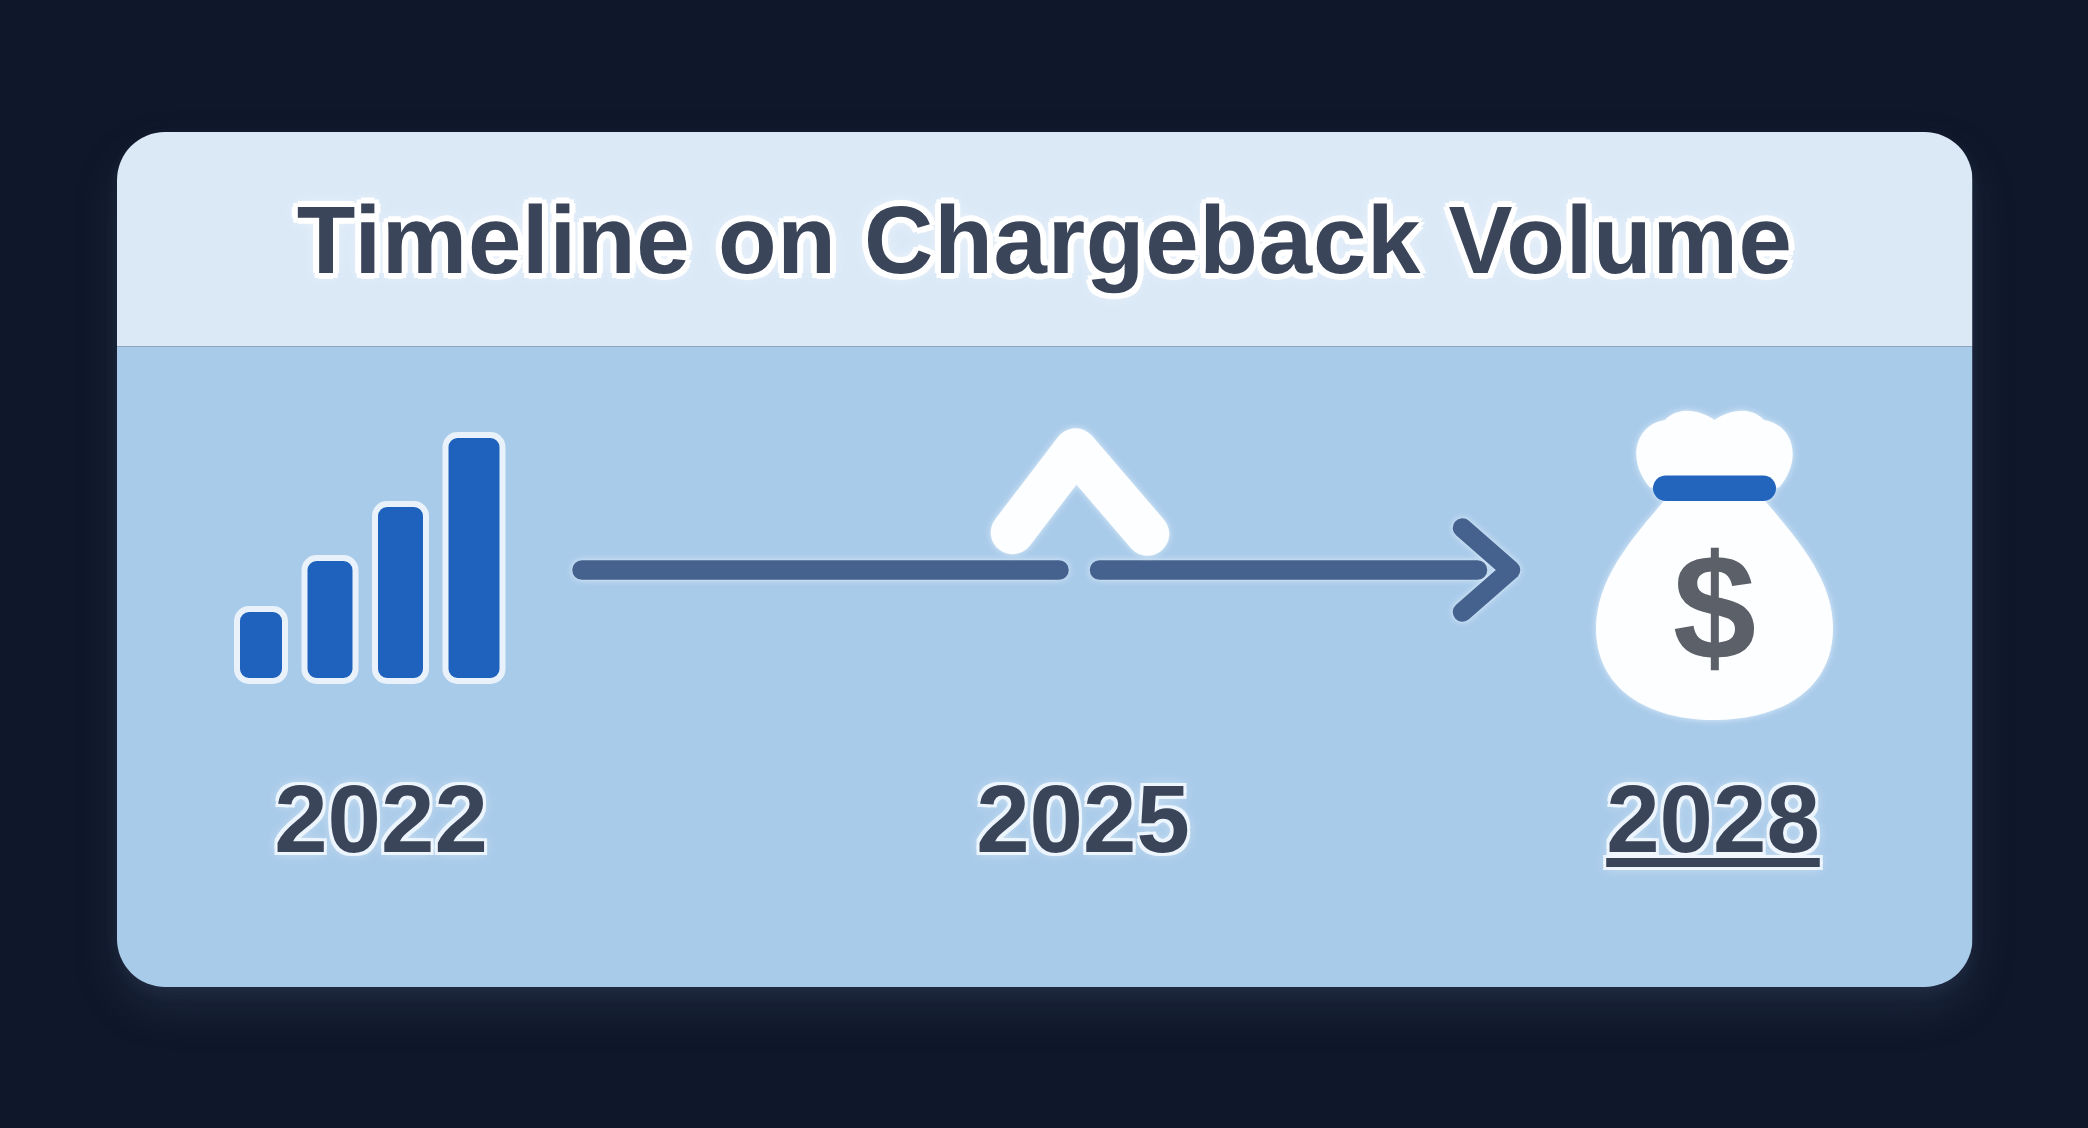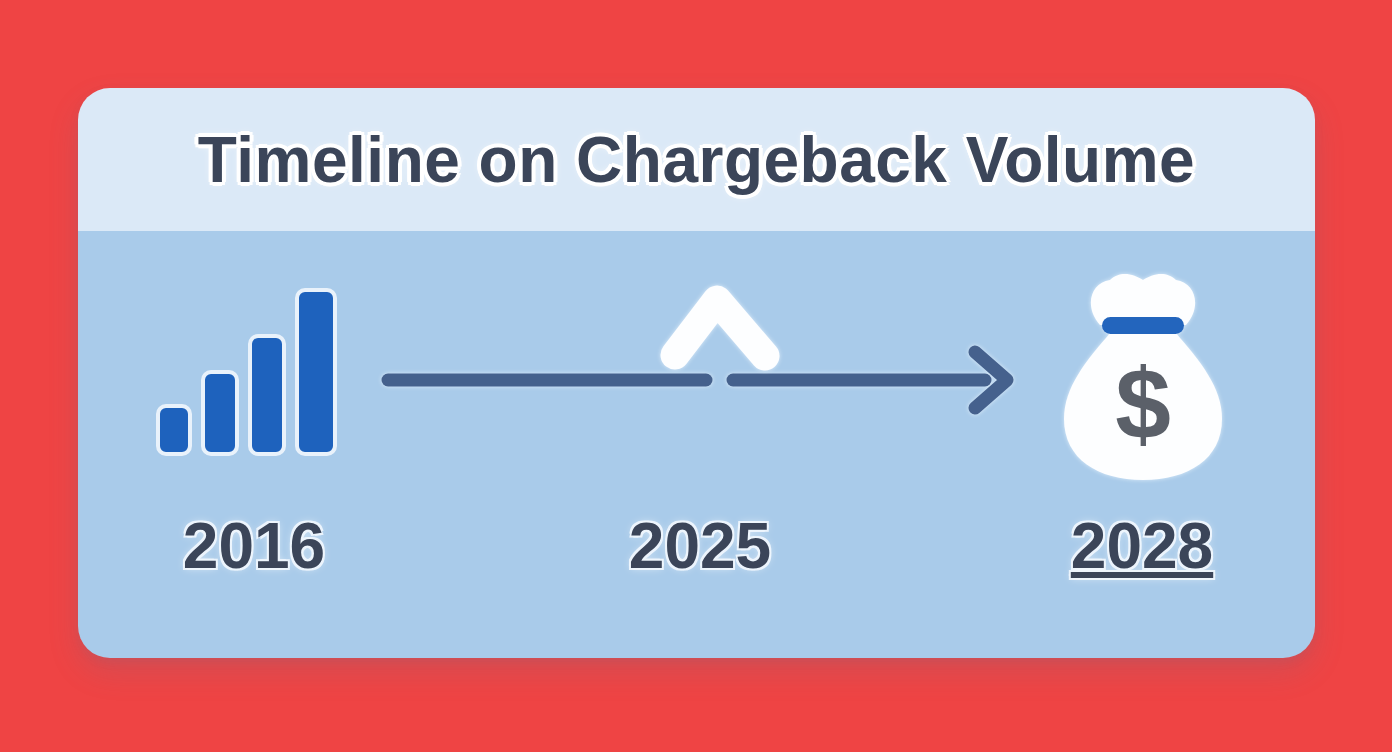--- a/index.html
+++ b/index.html
@@ -3,21 +3,21 @@
 <meta charset="utf-8">
 <style>
   * { margin: 0; padding: 0; box-sizing: border-box; }
   html, body { background: #ffffff; }
   body { font-family: "Liberation Sans", sans-serif; }
 
   .page {
     position: relative;
     width: 1392px;
     height: 752px;
-    background: #ef4444;
+    background: #0f172a;
     overflow: hidden;
   }
 
   .card {
     position: absolute;
     left: 78px;
     top: 88px;
     width: 1237px;
     height: 570px;
     border-radius: 32px;
@@ -95,21 +95,21 @@
     text-align: center;
     font-size: 64px;
     font-weight: bold;
     color: #3b4559;
     text-shadow:
       -2px -2px 0 rgba(238, 246, 253, 0.95), 2px -2px 0 rgba(238, 246, 253, 0.95),
       -2px  2px 0 rgba(238, 246, 253, 0.95), 2px  2px 0 rgba(238, 246, 253, 0.95),
        0 0 8px rgba(255, 255, 255, 0.65);
   }
   .year-2022 { left: 26px; }
-  .year-2025 { left: 472px; }
+  .year-2025 { left: 494px; }
   .year-2028 { left: 914px; text-decoration: underline; }
 </style>
 </head>
 <body>
 
 <div class="page">
   <div class="card">
 
     <div class="card-header">
       <h1 class="card-title">Timeline on Chargeback Volume</h1>
@@ -141,19 +141,19 @@
         <path d="M37 84 L79 29 L127 85" stroke="#fdfeff" stroke-width="29" stroke-linecap="round" stroke-linejoin="round" fill="none"></path>
       </svg>
 
       <svg class="money-bag-svg" viewBox="0 0 170 215">
         <path d="M42 56 C26 38 32 14 52 11 C62 1 76 5 85 11 C94 5 108 1 118 11 C138 14 144 38 128 56 Z" fill="#fdfeff"></path>
         <path d="M53 63 C28 92 6 118 6 150 C6 190 40 211 85 211 C130 211 164 190 164 150 C164 118 142 92 117 63 Z" fill="#fdfeff"></path>
         <rect x="44" y="48" width="82" height="17" rx="8.5" fill="#2365bd"></rect>
         <text class="dollar-text" x="85" y="170" font-size="100" fill="#5b6069" text-anchor="middle">$</text>
       </svg>
 
-      <div class="year-label year-2022">2016</div>
+      <div class="year-label year-2022">2022</div>
       <div class="year-label year-2025">2025</div>
       <div class="year-label year-2028">2028</div>
 
     </div>
   </div>
 </div>
 
 </body></html>

